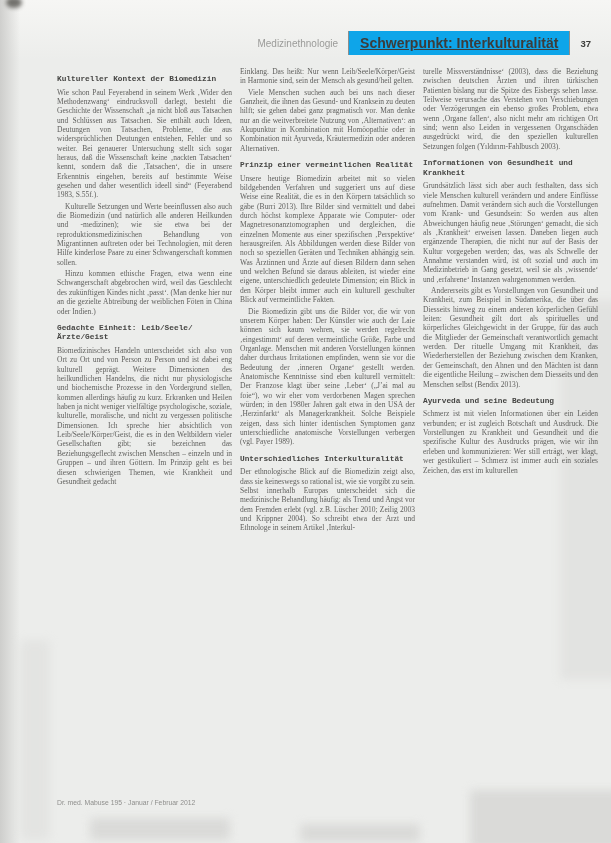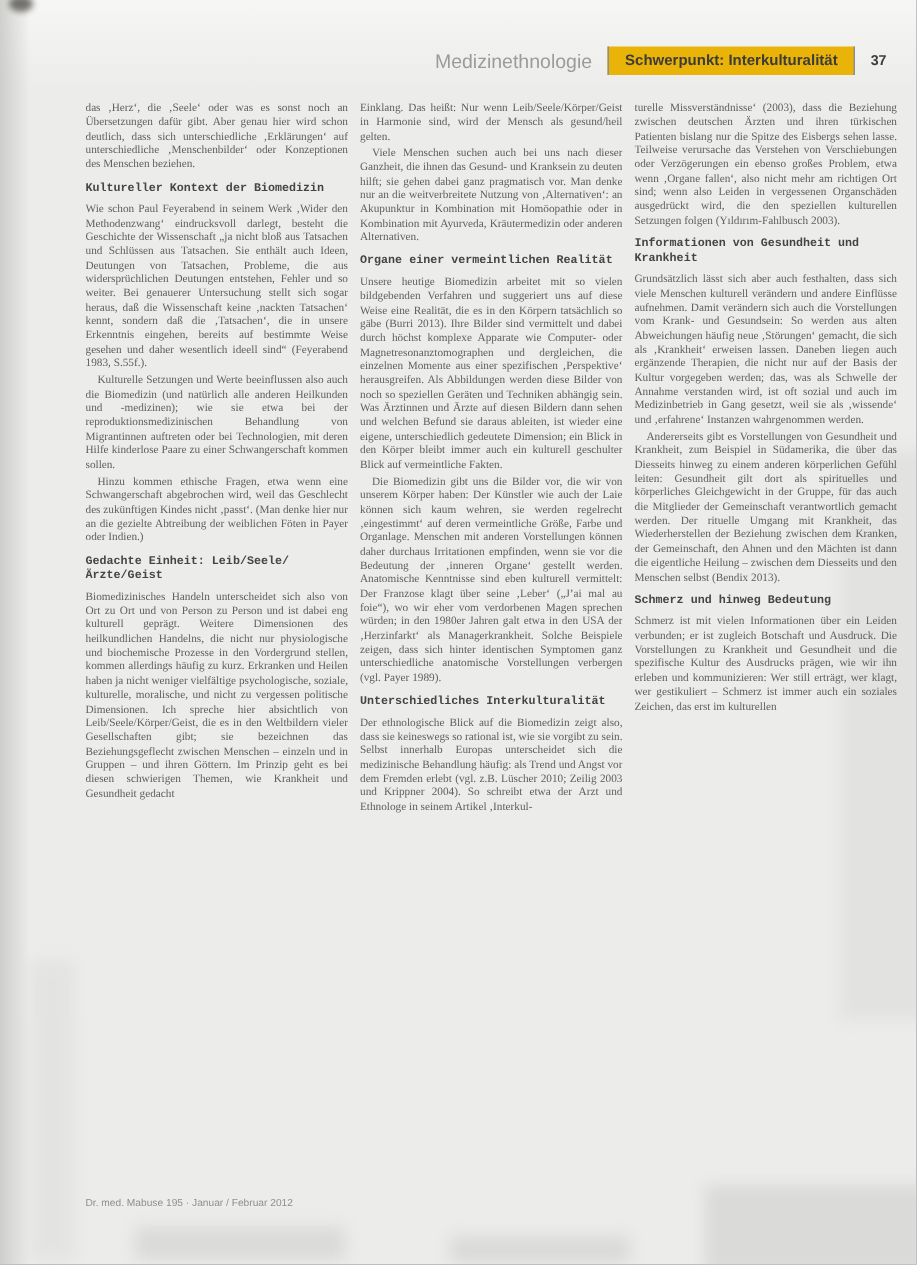--- a/index.html
+++ b/index.html
@@ -18,23 +18,23 @@
   .patch{position:absolute;background:#d7d7d5;filter:blur(5px);opacity:.85;}
   .patch.b1{left:90px;top:818px;width:140px;height:22px;}
   .patch.b2{left:300px;top:824px;width:120px;height:18px;}
   .patch.b3{left:470px;top:790px;width:150px;height:60px;}
   .patch.b4{left:560px;top:300px;width:60px;height:380px;opacity:.45;}
   .patch.b5{left:20px;top:640px;width:30px;height:200px;opacity:.4;}
 
   
   .hdr{position:absolute;top:31px;right:18px;display:flex;align-items:center;
     font-family:"Liberation Sans", sans-serif;filter:blur(.3px);}
-  .hdr .section{font-size:13px;color:#9b9b99;padding-right:10px;}
-  .hdr .title{font-size:10px;font-weight:bold;color:#3c3c3a;background:#eab308;
-    padding:4px 11px;border-left:1px solid #8e8e8c;border-right:1px solid #8e8e8c;}
+  .hdr .section{font-size:10px;color:#9b9b99;padding-right:10px;}
+  .hdr .title{font-size:14px;font-weight:bold;color:#3c3c3a;background:#0ea5e9;
+    padding:4px 11px;border-left:1px solid #8e8e8c;border-right:1px solid #8e8e8c;text-decoration:underline;}
   .hdr .pageno{font-size:9.5px;font-weight:bold;color:#3c3c3a;padding-left:10px;padding-right:2px;}
 
   
   .cols{position:absolute;left:57px;top:67px;width:541px;height:728px;
     display:flex;gap:8px;}
   .col{width:175px;overflow:hidden;
     font-size:7.5px;line-height:9.35px;color:#60605e;text-align:justify;
     filter:blur(.32px);}
   .col p{margin:0 0 2px 0;}
   .col p.ind{text-indent:8px;}
@@ -63,45 +63,44 @@
 
   <div class="hdr">
     <span class="section">Medizinethnologie</span>
     <span class="title">Schwerpunkt: Interkulturalität</span>
     <span class="pageno">37</span>
   </div>
 
   <div class="cols">
 
     <div class="col">
-      <p>das ‚Herz‘, die ‚Seele‘ oder was es sonst noch an Übersetzungen dafür gibt. Aber genau hier wird schon deutlich, dass sich unterschiedliche ‚Erklärungen‘ auf unterschiedliche ‚Menschenbilder‘ oder Konzeptionen des Menschen beziehen.</p>
       <h3>Kultureller Kontext der Biomedizin</h3>
       <p>Wie schon Paul Feyerabend in seinem Werk ‚Wider den Methodenzwang‘ eindrucksvoll darlegt, besteht die Geschichte der Wissenschaft „ja nicht bloß aus Tatsachen und Schlüssen aus Tatsachen. Sie enthält auch Ideen, Deutungen von Tatsachen, Probleme, die aus widersprüchlichen Deutungen entstehen, Fehler und so weiter. Bei genauerer Untersuchung stellt sich sogar heraus, daß die Wissenschaft keine ‚nackten Tatsachen‘ kennt, sondern daß die ‚Tatsachen‘, die in unsere Erkenntnis eingehen, bereits auf bestimmte Weise gesehen und daher wesentlich ideell sind“ (Feyerabend 1983, S.55f.).</p>
       <p class="ind">Kulturelle Setzungen und Werte beeinflussen also auch die Biomedizin (und natürlich alle anderen Heilkunden und -medizinen); wie sie etwa bei der reproduktionsmedizinischen Behandlung von Migrantinnen auftreten oder bei Technologien, mit deren Hilfe kinderlose Paare zu einer Schwangerschaft kommen sollen.</p>
-      <p class="ind">Hinzu kommen ethische Fragen, etwa wenn eine Schwangerschaft abgebrochen wird, weil das Geschlecht des zukünftigen Kindes nicht ‚passt‘. (Man denke hier nur an die gezielte Abtreibung der weiblichen Föten in Payer oder Indien.)</p>
+      <p class="ind">Hinzu kommen ethische Fragen, etwa wenn eine Schwangerschaft abgebrochen wird, weil das Geschlecht des zukünftigen Kindes nicht ‚passt‘. (Man denke hier nur an die gezielte Abtreibung der weiblichen Föten in China oder Indien.)</p>
       <h3>Gedachte Einheit: Leib/Seele/Ärzte/Geist</h3>
       <p>Biomedizinisches Handeln unterscheidet sich also von Ort zu Ort und von Person zu Person und ist dabei eng kulturell geprägt. Weitere Dimensionen des heilkundlichen Handelns, die nicht nur physiologische und biochemische Prozesse in den Vordergrund stellen, kommen allerdings häufig zu kurz. Erkranken und Heilen haben ja nicht weniger vielfältige psychologische, soziale, kulturelle, moralische, und nicht zu vergessen politische Dimensionen. Ich spreche hier absichtlich von Leib/Seele/Körper/Geist, die es in den Weltbildern vieler Gesellschaften gibt; sie bezeichnen das Beziehungsgeflecht zwischen Menschen – einzeln und in Gruppen – und ihren Göttern. Im Prinzip geht es bei diesen schwierigen Themen, wie Krankheit und Gesundheit gedacht</p>
     </div>
 
     <div class="col">
-      <p>Einklang. Das heißt: Nur wenn Leib/Seele/Körper/Geist in Harmonie sind, wird der Mensch als gesund/heil gelten.</p>
+      <p>Einklang. Das heißt: Nur wenn Leib/Seele/Körper/Geist in Harmonie sind, sein der Mensch als gesund/heil gelten.</p>
       <p class="ind">Viele Menschen suchen auch bei uns nach dieser Ganzheit, die ihnen das Gesund- und Kranksein zu deuten hilft; sie gehen dabei ganz pragmatisch vor. Man denke nur an die weitverbreitete Nutzung von ‚Alternativen‘: an Akupunktur in Kombination mit Homöopathie oder in Kombination mit Ayurveda, Kräutermedizin oder anderen Alternativen.</p>
-      <h3>Organe einer vermeintlichen Realität</h3>
+      <h3>Prinzip einer vermeintlichen Realität</h3>
       <p>Unsere heutige Biomedizin arbeitet mit so vielen bildgebenden Verfahren und suggeriert uns auf diese Weise eine Realität, die es in den Körpern tatsächlich so gäbe (Burri 2013). Ihre Bilder sind vermittelt und dabei durch höchst komplexe Apparate wie Computer- oder Magnetresonanztomographen und dergleichen, die einzelnen Momente aus einer spezifischen ‚Perspektive‘ herausgreifen. Als Abbildungen werden diese Bilder von noch so speziellen Geräten und Techniken abhängig sein. Was Ärztinnen und Ärzte auf diesen Bildern dann sehen und welchen Befund sie daraus ableiten, ist wieder eine eigene, unterschiedlich gedeutete Dimension; ein Blick in den Körper bleibt immer auch ein kulturell geschulter Blick auf vermeintliche Fakten.</p>
       <p class="ind">Die Biomedizin gibt uns die Bilder vor, die wir von unserem Körper haben: Der Künstler wie auch der Laie können sich kaum wehren, sie werden regelrecht ‚eingestimmt‘ auf deren vermeintliche Größe, Farbe und Organlage. Menschen mit anderen Vorstellungen können daher durchaus Irritationen empfinden, wenn sie vor die Bedeutung der ‚inneren Organe‘ gestellt werden. Anatomische Kenntnisse sind eben kulturell vermittelt: Der Franzose klagt über seine ‚Leber‘ („J’ai mal au foie“), wo wir eher vom verdorbenen Magen sprechen würden; in den 1980er Jahren galt etwa in den USA der ‚Herzinfarkt‘ als Managerkrankheit. Solche Beispiele zeigen, dass sich hinter identischen Symptomen ganz unterschiedliche anatomische Vorstellungen verbergen (vgl. Payer 1989).</p>
       <h3>Unterschiedliches Interkulturalität</h3>
       <p>Der ethnologische Blick auf die Biomedizin zeigt also, dass sie keineswegs so rational ist, wie sie vorgibt zu sein. Selbst innerhalb Europas unterscheidet sich die medizinische Behandlung häufig: als Trend und Angst vor dem Fremden erlebt (vgl. z.B. Lüscher 2010; Zeilig 2003 und Krippner 2004). So schreibt etwa der Arzt und Ethnologe in seinem Artikel ‚Interkul-</p>
     </div>
 
     <div class="col">
       <p>turelle Missverständnisse‘ (2003), dass die Beziehung zwischen deutschen Ärzten und ihren türkischen Patienten bislang nur die Spitze des Eisbergs sehen lasse. Teilweise verursache das Verstehen von Verschiebungen oder Verzögerungen ein ebenso großes Problem, etwa wenn ‚Organe fallen‘, also nicht mehr am richtigen Ort sind; wenn also Leiden in vergessenen Organschäden ausgedrückt wird, die den speziellen kulturellen Setzungen folgen (Yıldırım-Fahlbusch 2003).</p>
       <h3>Informationen von Gesundheit und Krankheit</h3>
       <p>Grundsätzlich lässt sich aber auch festhalten, dass sich viele Menschen kulturell verändern und andere Einflüsse aufnehmen. Damit verändern sich auch die Vorstellungen vom Krank- und Gesundsein: So werden aus alten Abweichungen häufig neue ‚Störungen‘ gemacht, die sich als ‚Krankheit‘ erweisen lassen. Daneben liegen auch ergänzende Therapien, die nicht nur auf der Basis der Kultur vorgegeben werden; das, was als Schwelle der Annahme verstanden wird, ist oft sozial und auch im Medizinbetrieb in Gang gesetzt, weil sie als ‚wissende‘ und ‚erfahrene‘ Instanzen wahrgenommen werden.</p>
       <p class="ind">Andererseits gibt es Vorstellungen von Gesundheit und Krankheit, zum Beispiel in Südamerika, die über das Diesseits hinweg zu einem anderen körperlichen Gefühl leiten: Gesundheit gilt dort als spirituelles und körperliches Gleichgewicht in der Gruppe, für das auch die Mitglieder der Gemeinschaft verantwortlich gemacht werden. Der rituelle Umgang mit Krankheit, das Wiederherstellen der Beziehung zwischen dem Kranken, der Gemeinschaft, den Ahnen und den Mächten ist dann die eigentliche Heilung – zwischen dem Diesseits und den Menschen selbst (Bendix 2013).</p>
-      <h3>Schmerz und hinweg Bedeutung</h3>
+      <h3>Ayurveda und seine Bedeutung</h3>
       <p>Schmerz ist mit vielen Informationen über ein Leiden verbunden; er ist zugleich Botschaft und Ausdruck. Die Vorstellungen zu Krankheit und Gesundheit und die spezifische Kultur des Ausdrucks prägen, wie wir ihn erleben und kommunizieren: Wer still erträgt, wer klagt, wer gestikuliert – Schmerz ist immer auch ein soziales Zeichen, das erst im kulturellen</p>
     </div>
 
   </div>
 
   <div class="ftr">Dr. med. Mabuse 195 · Januar / Februar 2012</div>
 
 </div>
 
 </body></html>

